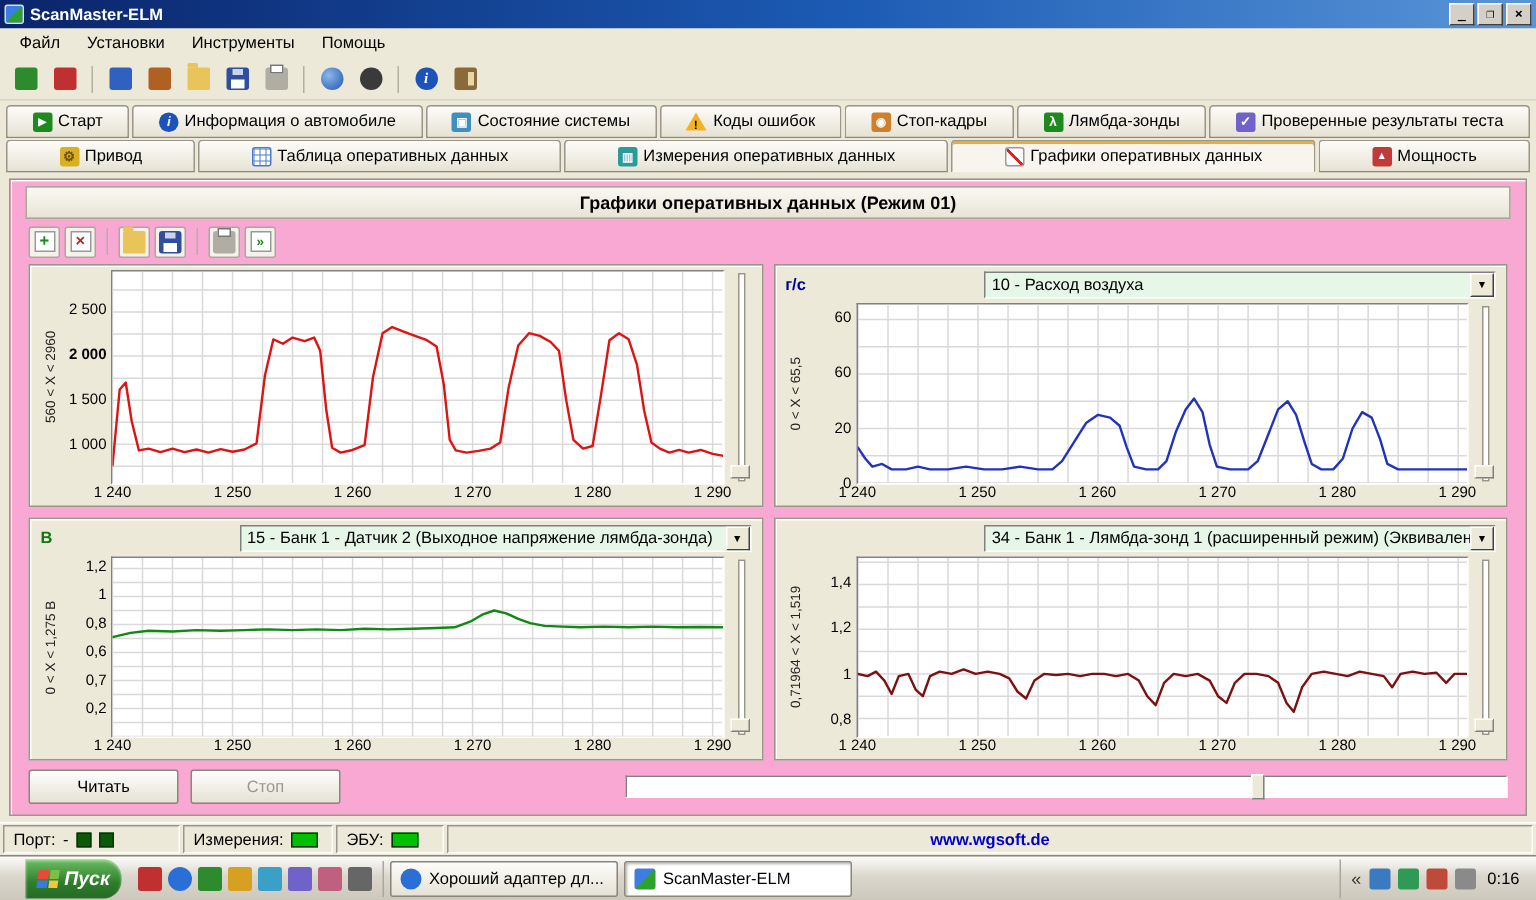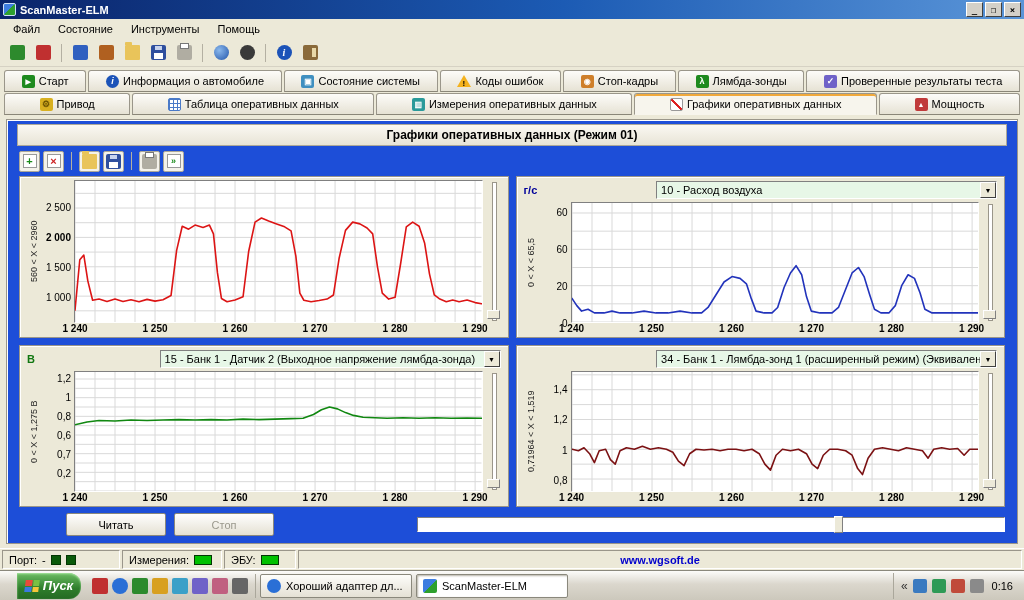--- a/index.html
+++ b/index.html
@@ -66,21 +66,21 @@
   .ti-drive{background:#d8b020;}.ti-drive::after{content:"⚙";color:#6a5200;font-size:9px;}
   .ti-table{background:
      linear-gradient(#4a7ac8 1px,transparent 1px) 0 0/13px 4px,
      linear-gradient(90deg,#4a7ac8 1px,transparent 1px) 0 0/4px 13px,#fff;border:1px solid #4a7ac8;}
   .ti-measure{background:#2a9a9a;}.ti-measure::after{content:"▥";font-size:8px;}
   .ti-graph{background:linear-gradient(45deg,transparent 42%,#d22 42%,#d22 56%,transparent 56%),#fff;border:1px solid #999;}
   .ti-pid{background:#8a8a8a;}.ti-pid::after{content:"⚙";font-size:9px;}
   .ti-power{background:#c03a3a;}.ti-power::after{content:"▲";font-size:7px;}
 
   
-  .main-panel{flex:1;margin:3px 6px 4px;border:1px solid #9a968a;background:#1d4ed8;
+  .main-panel{flex:1;margin:3px 6px 4px;border:1px solid #9a968a;background:#f9a8d4;
     box-shadow:inset 1px 1px 0 #fff;display:flex;flex-direction:column;min-height:0;}
   .panel-title{flex:none;height:22px;line-height:20px;margin:4px 10px 2px;text-align:center;
     font-weight:bold;font-size:12px;border:1px solid #aca899;
     background:linear-gradient(#faf8f2,#e8e4d6);}
   .panel-toolbar{flex:none;height:26px;display:flex;align-items:center;gap:3px;padding:0 12px;}
   .ptbtn{width:21px;height:21px;padding:0;display:flex;align-items:center;justify-content:center;
     background:#f4f2ea;border:1px solid #aca899;border-radius:2px;}
   .pic{width:14px;height:14px;display:flex;align-items:center;justify-content:center;
     font:bold 11px/14px "Liberation Sans",sans-serif;}
   .ic-addgraph{background:#fff;border:1px solid #999;color:#1a8a1a;}.ic-addgraph::after{content:"+";}
@@ -108,24 +108,24 @@
   .ytick{position:absolute;right:3px;transform:translateY(-50%);white-space:nowrap;}
   .plot{flex:1;position:relative;background:#fff;min-width:0;
     border:1px solid;border-color:#808080 #fff #fff #808080;}
   .plot svg{position:absolute;inset:0;width:100%;height:100%;display:block;}
   .v-slider{flex:none;width:15px;margin-left:3px;position:relative;}
   .v-slider::before{content:"";position:absolute;left:6px;top:2px;bottom:2px;width:3px;
     background:#fff;border:1px solid #9a968a;}
   .v-thumb{position:absolute;left:1px;right:1px;bottom:4px;height:9px;background:#ece9d8;
     border:1px solid;border-color:#fff #808080 #808080 #fff;}
   .x-ticks{flex:none;height:13px;position:relative;font-size:10px;margin-left:48px;margin-right:19px;}
-  .xtick{position:absolute;top:0;transform:translateX(-50%);white-space:nowrap;font-weight:bold;}
-
-  
-  .controls-row{flex:none;height:32px;display:flex;align-items:center;gap:8px;padding:0 12px 5px;margin-left:47px;}
+  .xtick{position:absolute;top:0;transform:translateX(-50%);white-space:nowrap;}
+
+  
+  .controls-row{flex:none;height:32px;display:flex;align-items:center;gap:8px;padding:0 12px 5px;}
   .btn{width:100px;height:23px;background:linear-gradient(#fefefe,#e5e1d3);
     border:1px solid #8a887c;border-radius:2px;font-size:11px;color:#000;}
   .btn[disabled]{color:#9a988c;}
   .h-slider{margin-left:auto;width:588px;height:15px;background:#fff;position:relative;
     border:1px solid;border-color:#808080 #fff #fff #808080;}
   .h-thumb{position:absolute;top:-2px;width:9px;height:17px;background:#ece9d8;
     border:1px solid;border-color:#fff #808080 #808080 #fff;}
 
   
   .statusbar{flex:none;height:22px;display:flex;gap:2px;padding:1px 2px;background:#ece9d8;border-top:1px solid #fff;}
@@ -177,21 +177,21 @@
   <div class="titlebar">
     <span class="app-icon"></span>
     <span class="title-text">ScanMaster-ELM</span>
     <button class="winbtn">_</button>
     <button class="winbtn">❐</button>
     <button class="winbtn">×</button>
   </div>
 
   <div class="menubar">
     <span class="menu-item">Файл</span>
-    <span class="menu-item">Состояние</span>
+    <span class="menu-item">Установки</span>
     <span class="menu-item">Инструменты</span>
     <span class="menu-item">Помощь</span>
   </div>
 
   <div class="toolbar">
     <button class="tbtn">
         <span class="mi ic-connect"></span>
       </button>
     <button class="tbtn">
         <span class="mi ic-disconnect"></span>

